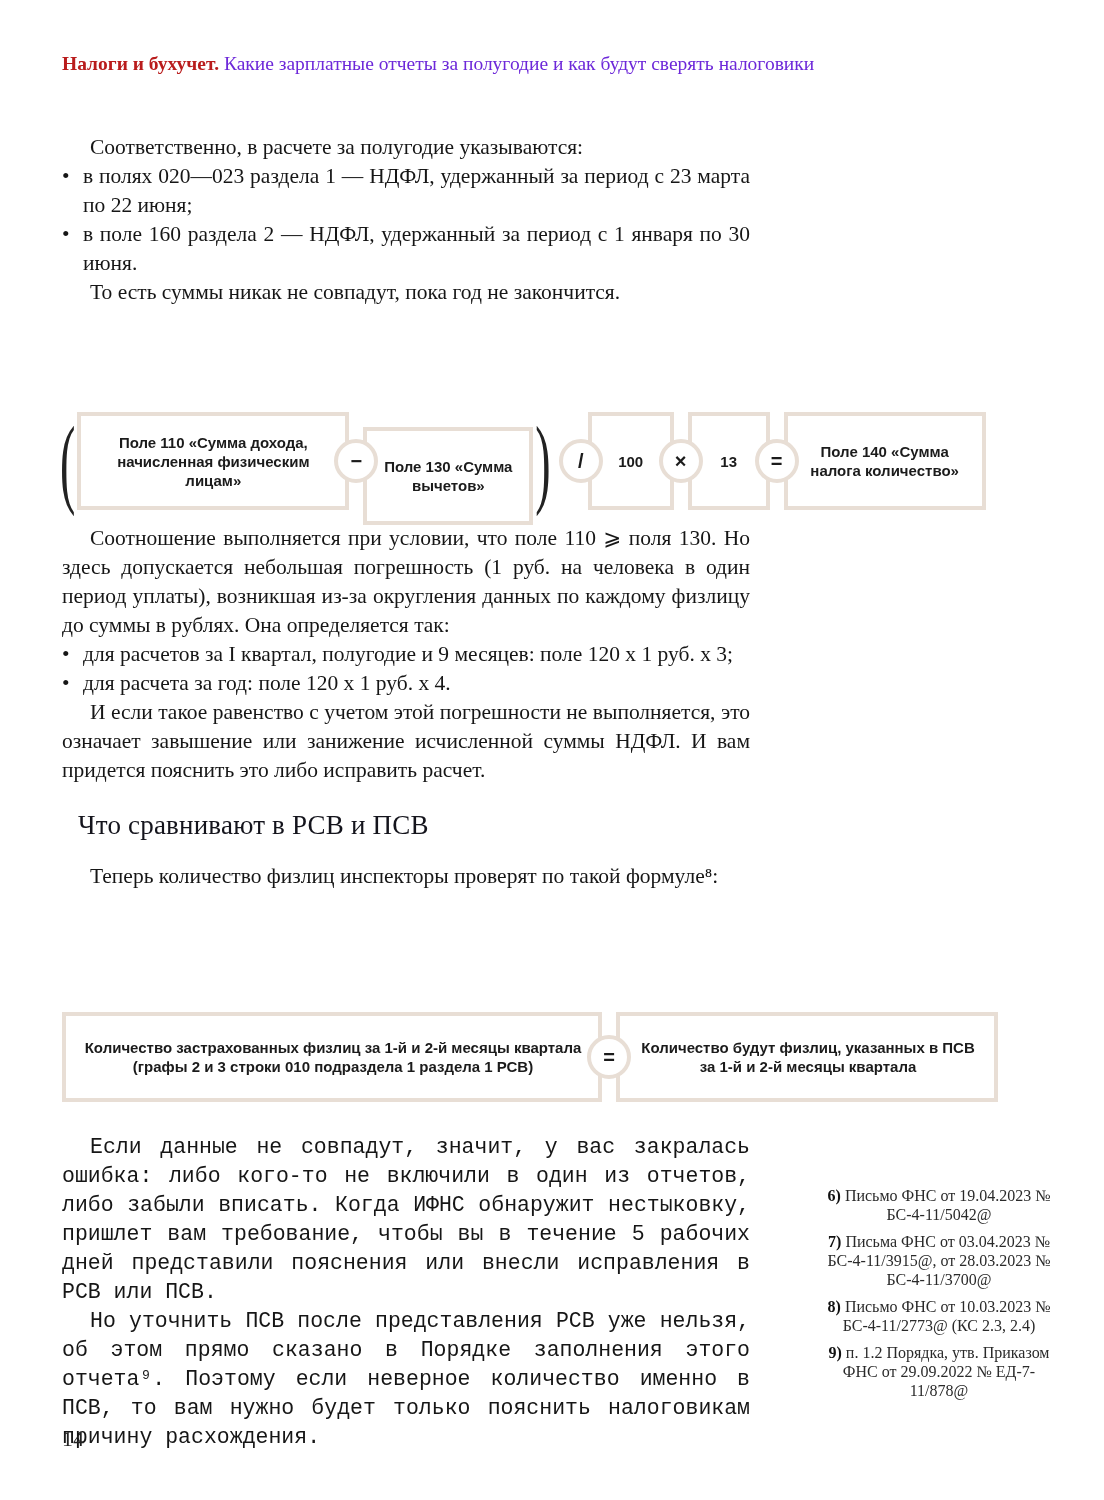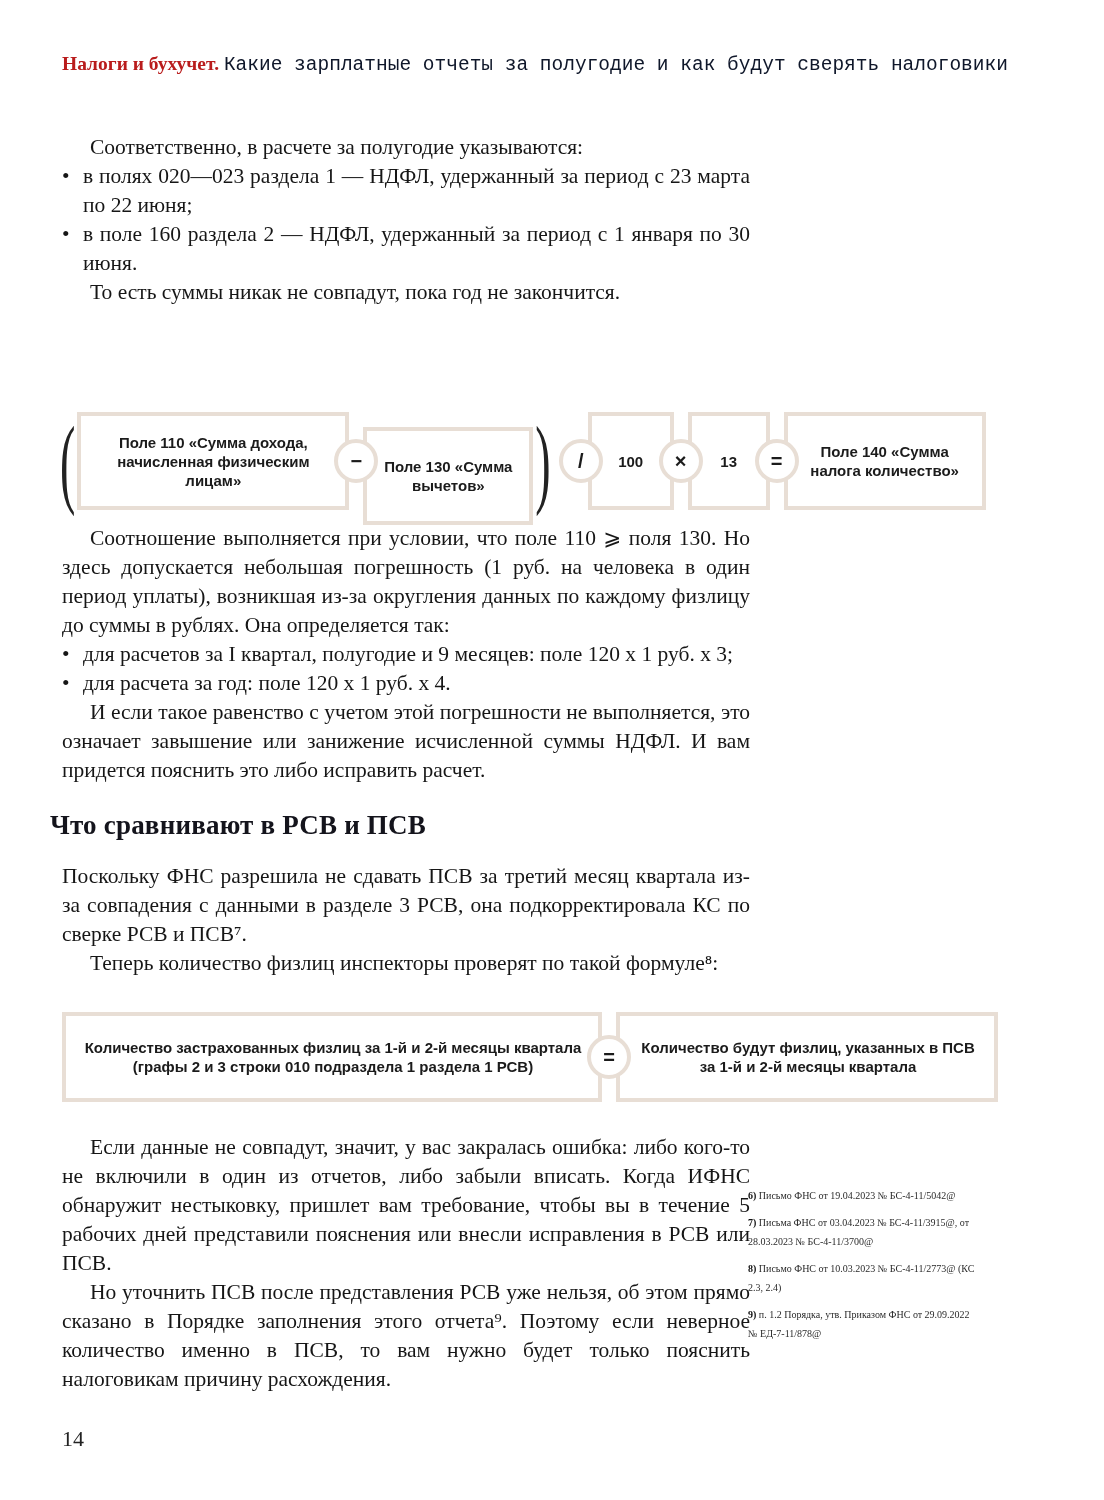--- a/index.html
+++ b/index.html
@@ -14,21 +14,21 @@
     overflow: hidden;
   }
   
   .header {
     position: absolute;
     top: 52px; left: 62px; width: 1000px;
     font-size: 19.5px;
     line-height: 24px;
   }
   .header .brand { font-weight: bold; color: #b91c1c; }
-  .header .title { color: #0f172a; font-family: Liberation Mono, monospace; }
+  .header .title { color: #6d28d9; }
 
   
   .textblock {
     position: absolute;
     left: 62px;
     width: 688px;
     font-size: 21.5px;
     line-height: 29px;
     text-align: justify;
   }
@@ -37,23 +37,23 @@
     position: relative;
     padding-left: 21px;
   }
   .textblock .bullet-item .bullet-mark {
     position: absolute;
     left: 0; top: 0;
   }
 
   .section-heading {
     position: absolute;
-    left: 50px; top: 810px;
+    left: 78px; top: 810px;
     font-size: 27px;
-    font-weight: bold;
+    font-weight: normal;
     color: #14141c;
     letter-spacing: 0.2px;
   }
 
   
   .formula {
     position: absolute;
     display: flex;
     align-items: center;
     font-family: "Liberation Sans", sans-serif;
@@ -100,25 +100,26 @@
     padding: 0 2px;
     flex-shrink: 0;
   }
   #formula1 { top: 408px; left: 58px; width: 1000px; height: 106px; }
   #formula2 { top: 1012px; left: 62px; width: 948px; height: 90px; }
   #formula2 .fbox { height: 90px; padding-left: 12px; }
 
   
   .footnotes {
     position: absolute;
-    left: 748px; top: 1186px;
+    left: 824px; top: 1186px;
     width: 230px;
-    font-size: 10px;
+    font-size: 16px;
     line-height: 19px;
     color: #2a2a2a;
+    text-align: center;
   }
   .footnote { margin-bottom: 8px; }
   .footnote .fn-num { font-weight: bold; color: #111111; }
 
   .page-number {
     position: absolute;
     left: 62px; top: 1426px;
     font-size: 22px;
     color: #222222;
   }
@@ -178,37 +179,36 @@
     <p class="bullet-item">
       <span class="bullet-mark">•</span>
       <span>для расчета за год: поле 120 х 1 руб. х 4.</span>
     </p>
     <p class="indent">И если такое равенство с учетом этой погрешности не выполняется, это означает завышение или занижение исчисленной суммы НДФЛ. И вам придется пояснить это либо исправить расчет.</p>
   </div>
 
   <h2 class="section-heading">Что сравнивают в РСВ и ПСВ</h2>
 
   <div class="textblock" style="top:862px;">
-    <p>Поскольку ФНС разрешила не сдавать ПСВ за третий месяц квартала из-за совпадения с данными в разделе 3 РСВ, она подкорректировала КС по сверке РСВ и ПСВ⁷.</p>
     <p class="indent">Теперь количество физлиц инспекторы проверят по такой формуле⁸:</p>
   </div>
 
   <div class="formula" id="formula2">
     <div class="fbox" style="width:540px;">
       <div>Количество застрахованных физлиц за 1-й и 2-й месяцы квартала</div>
       <div>(графы 2 и 3 строки 010 подраздела 1 раздела 1 РСВ)</div>
     </div>
     <div class="fcircle overlap-both">=</div>
     <div class="fbox" style="width:382px;">
       <div>Количество будут физлиц, указанных в ПСВ</div>
       <div>за 1-й и 2-й месяцы квартала</div>
     </div>
   </div>
 
-  <div class="textblock" style="top:1133px;">
+  <div class="textblock" style="top:1133px;font-family:Liberation Mono, monospace;">
     <p class="indent">Если данные не совпадут, значит, у вас закралась ошибка: либо кого-то не включили в один из отчетов, либо забыли вписать. Когда ИФНС обнаружит нестыковку, пришлет вам требование, чтобы вы в течение 5 рабочих дней представили пояснения или внесли исправления в РСВ или ПСВ.</p>
     <p class="indent">Но уточнить ПСВ после представления РСВ уже нельзя, об этом прямо сказано в Порядке заполнения этого отчета⁹. Поэтому если неверное количество именно в ПСВ, то вам нужно будет только пояснить налоговикам причину расхождения.</p>
   </div>
 
   <div class="footnotes">
     <div class="footnote">
       <span class="fn-num">6)</span>
       <span>Письмо ФНС от 19.04.2023 № БС-4-11/5042@</span>
     </div>
     <div class="footnote">

